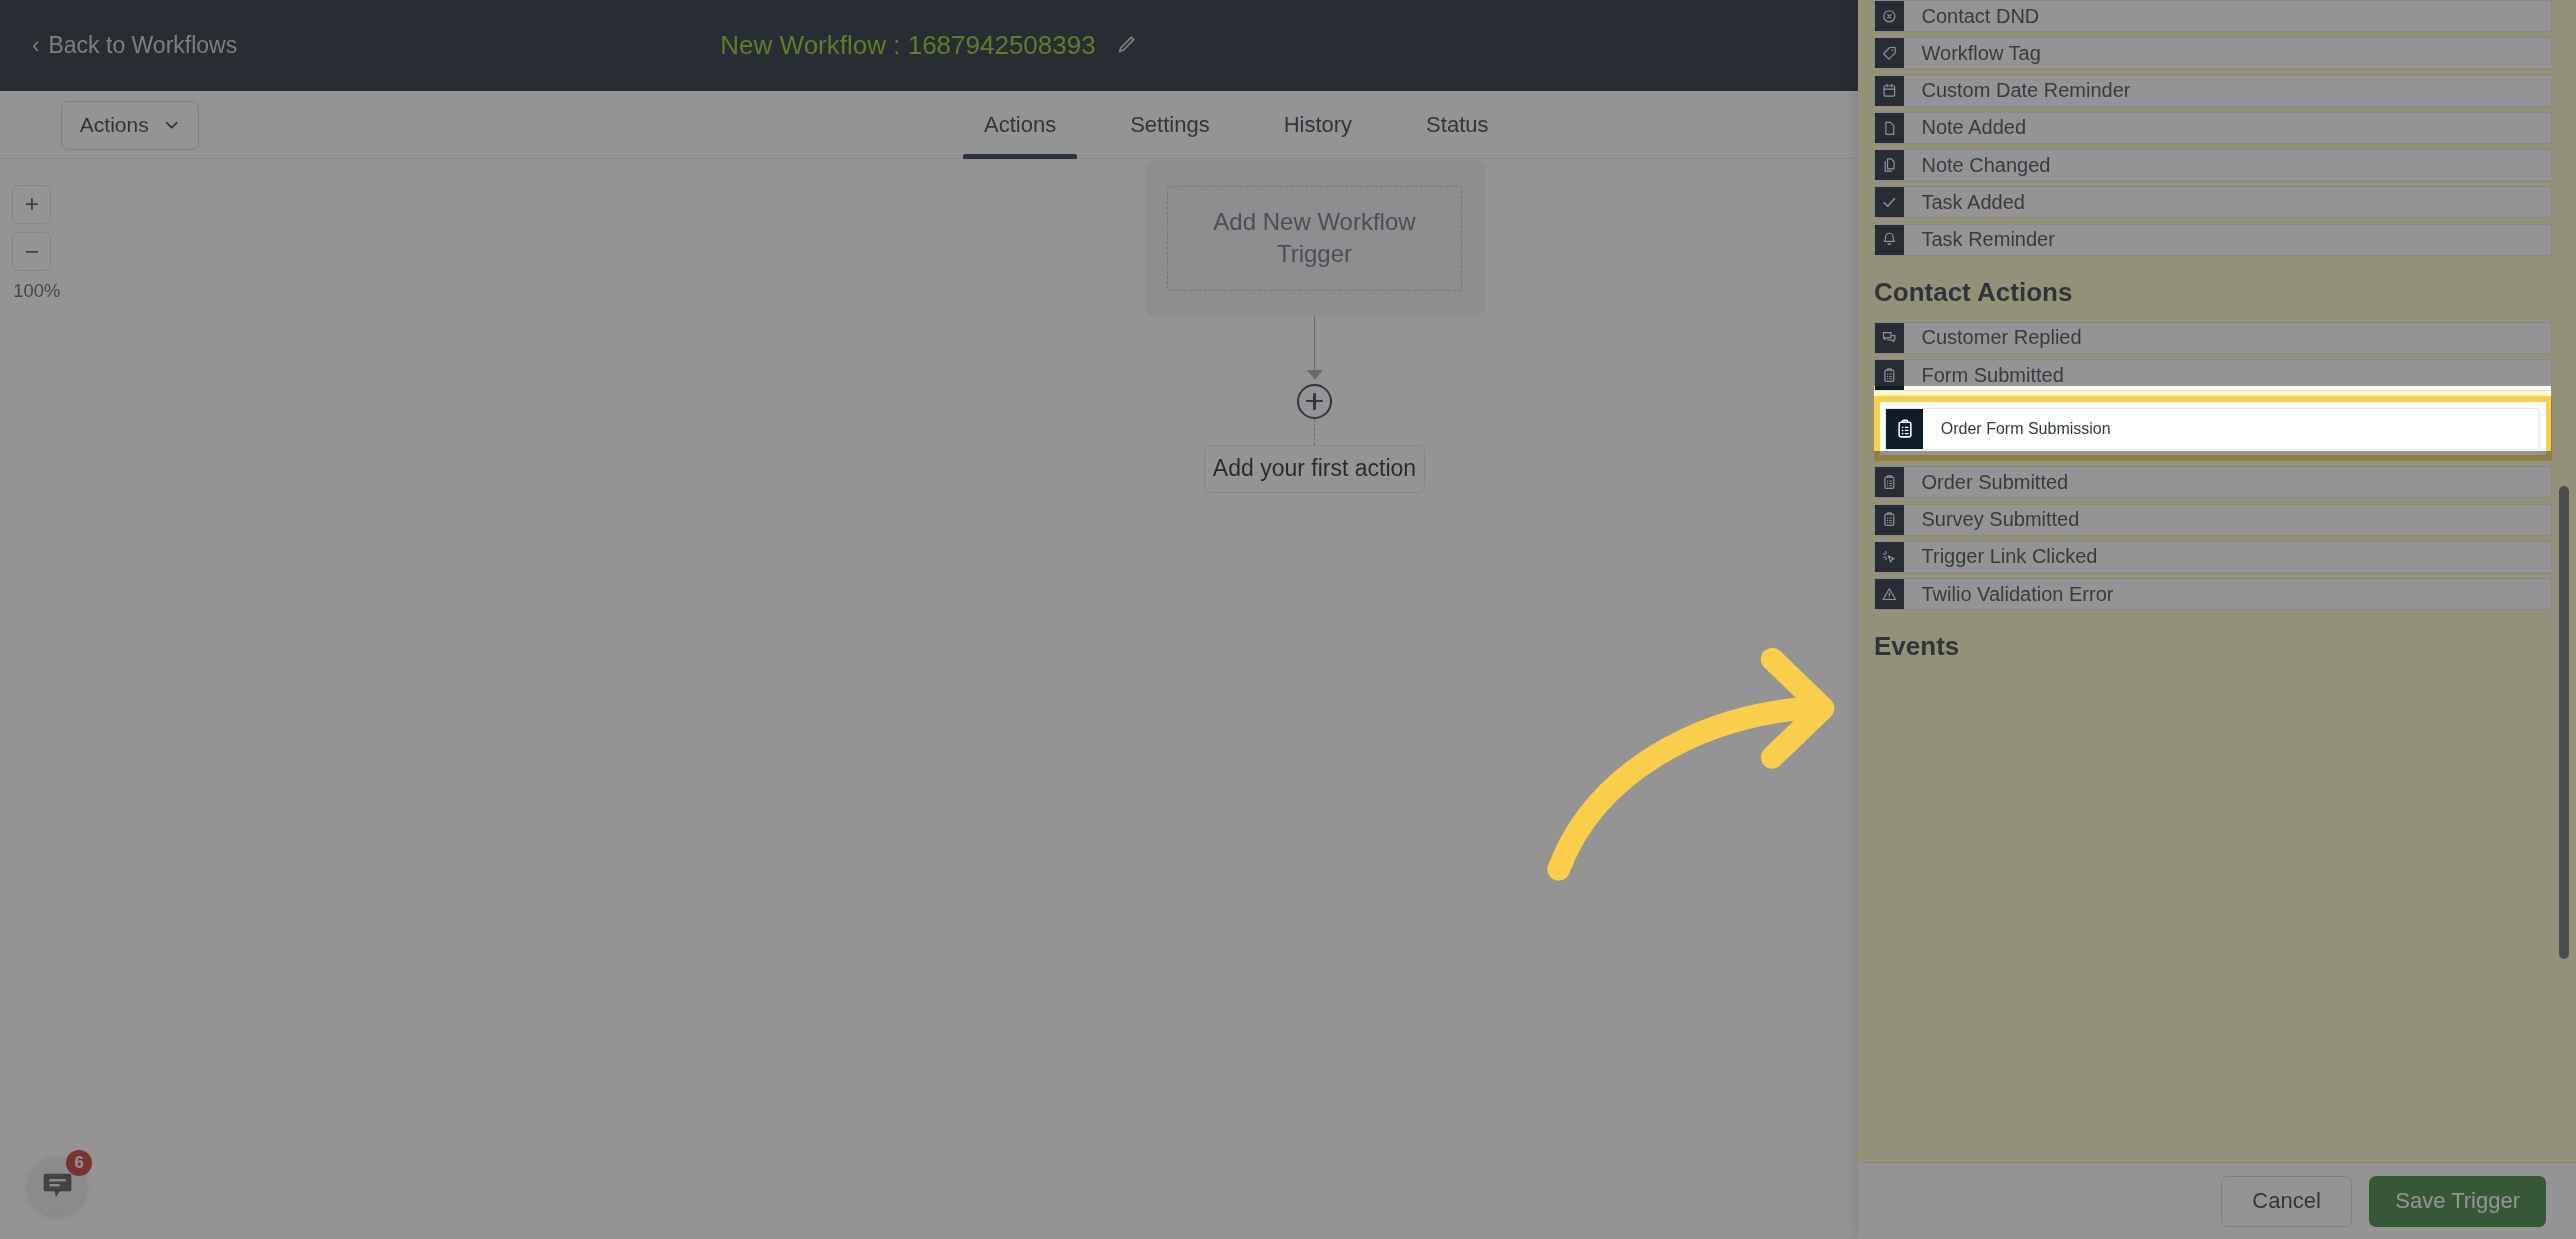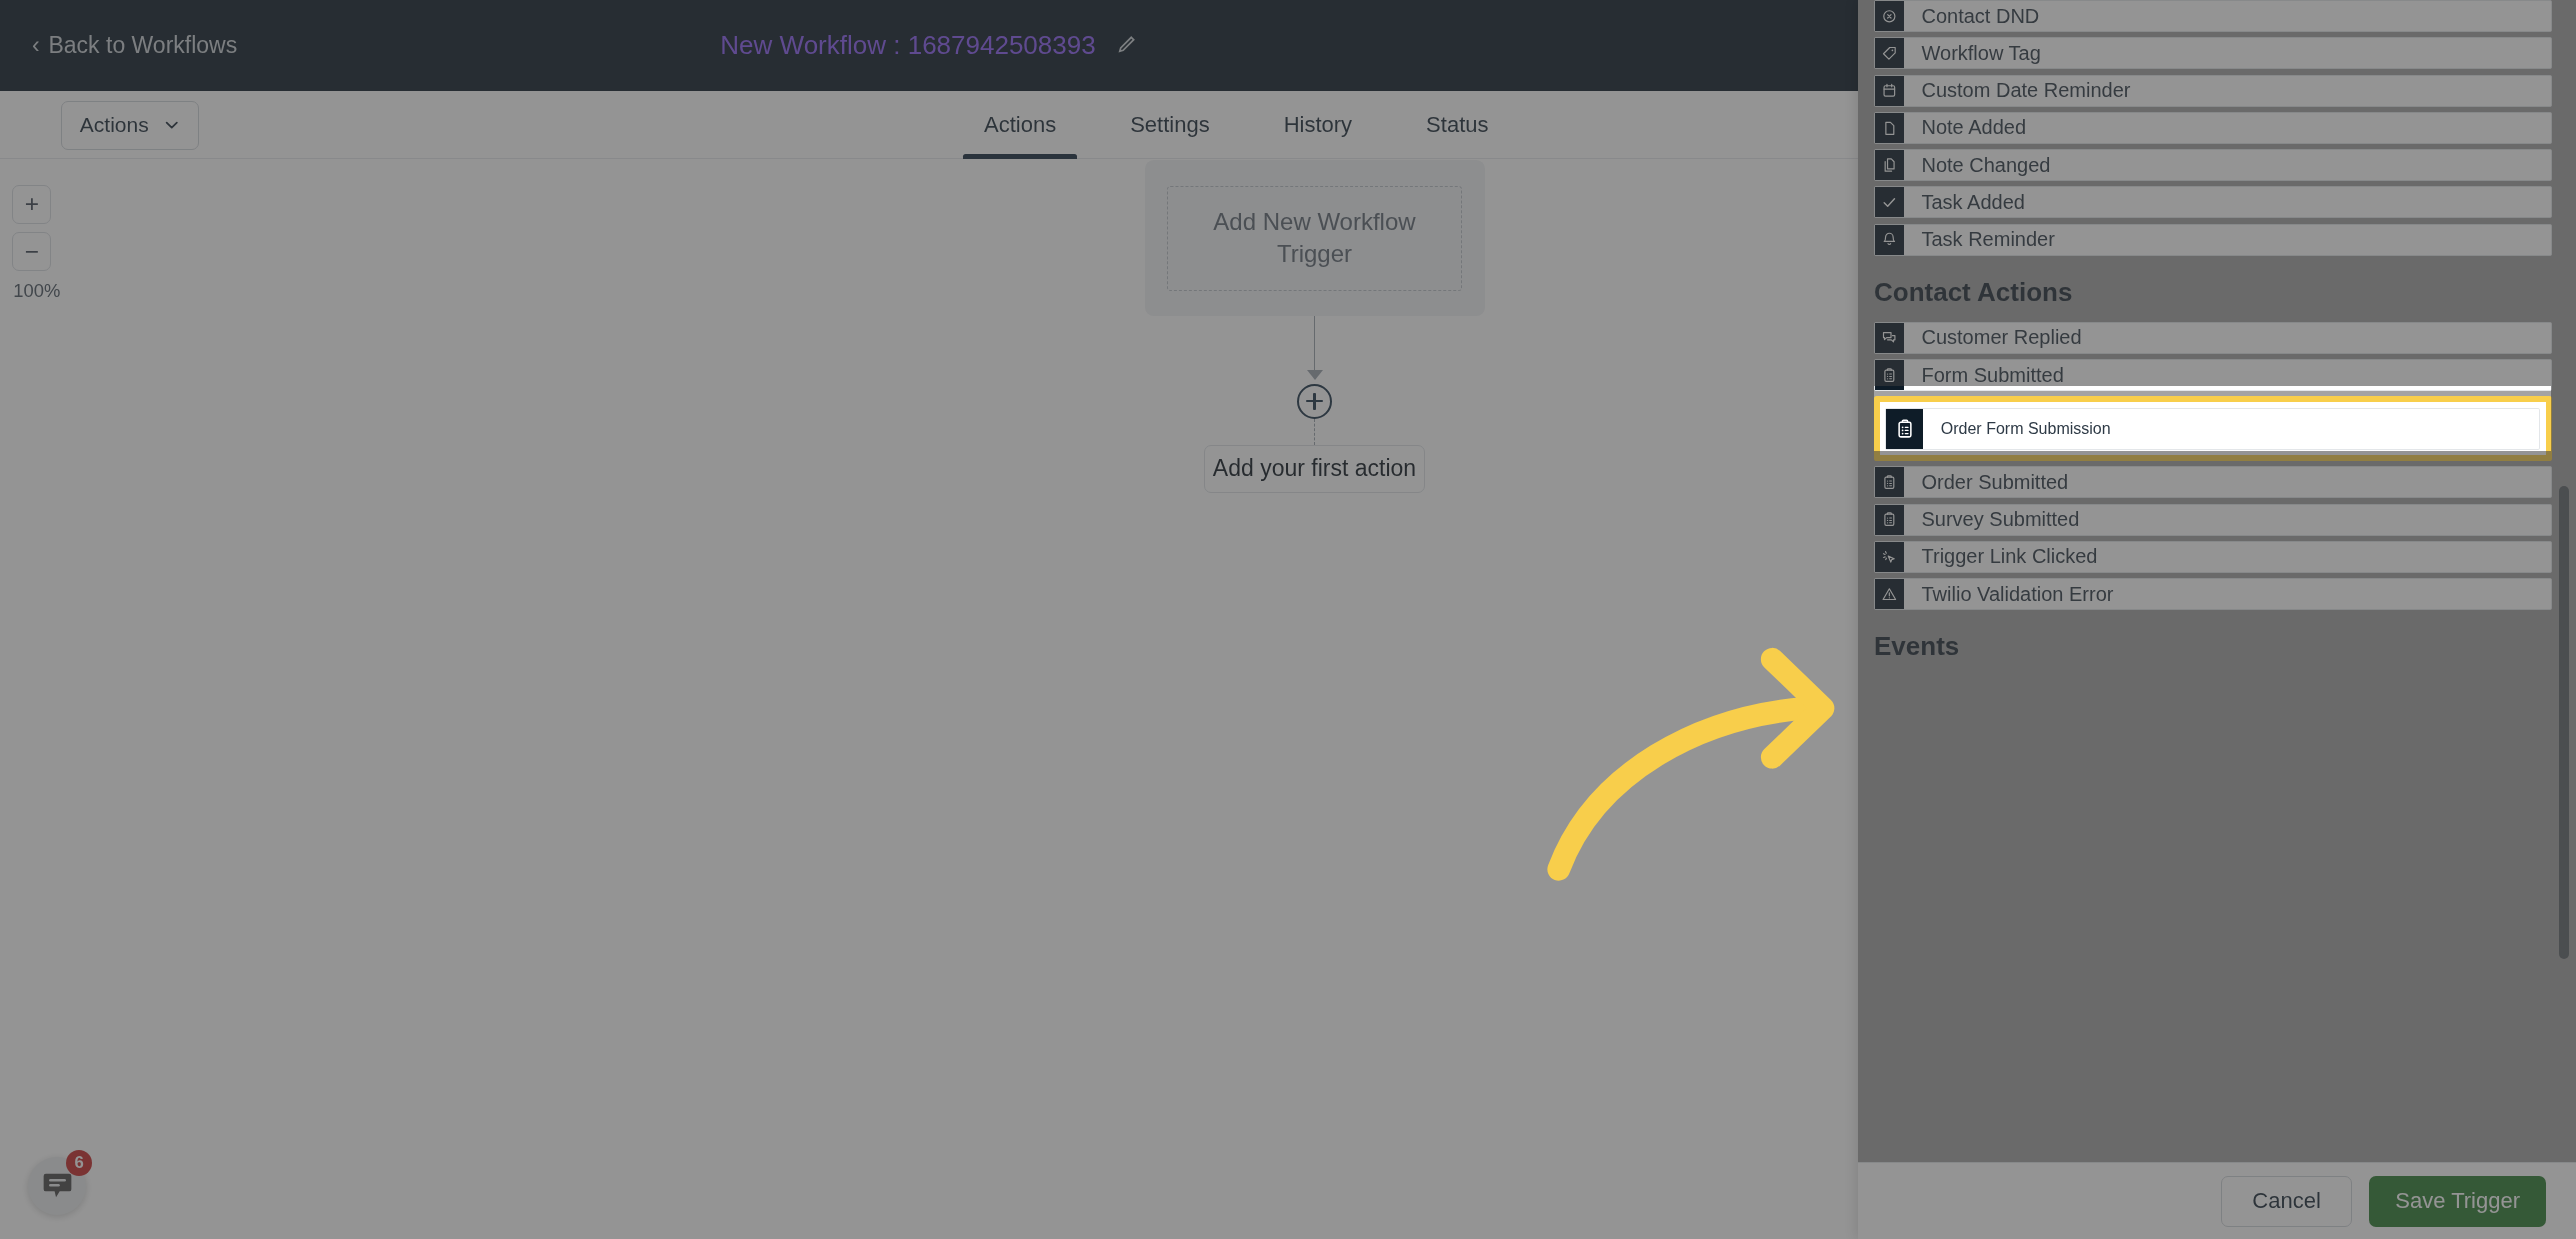--- a/index.html
+++ b/index.html
@@ -22,21 +22,21 @@
   .back-link {
     display: flex; align-items: center; gap: 8.8px;
     margin-left: 32px; color: #C9CFD4; font-size: 23px; cursor: pointer;
   }
   .chev-left { font-size: 23px; line-height: 1; color: #C9CFD4; }
   .wf-title-wrap {
     position: absolute; left: 0; right: 0; top: 0; height: 91px;
     display: flex; align-items: center; justify-content: center; gap: 19px;
     pointer-events: none;
   }
-  .wf-title { color: #8b5cf6; font-size: 26px; pointer-events: auto; }
+  .wf-title { color: #84cc16; font-size: 26px; pointer-events: auto; }
   .pencil-icon { pointer-events: auto; cursor: pointer; display: block; }
 
   .subbar {
     position: absolute; left: 0; top: 91px; width: 1858px; height: 68px;
     background: #ffffff; border-bottom: 1.8px solid #E4E7EA;
   }
   .actions-btn {
     position: absolute; left: 61px; top: 9.6px;
     width: 138px; height: 49px;
     border: 0.9px solid #CFD4D9; border-radius: 7px; background: #fff;
@@ -128,21 +128,21 @@
 
   
   .dim-overlay {
     position: absolute; inset: 0; background: rgba(60,60,60,.55);
     pointer-events: none;
   }
 
   
   .panel {
     position: absolute; right: 0; top: 0; width: 718px; height: 1239px;
-    background: #a3a3a3; display: flex; flex-direction: column;
+    background: #fef9c3; display: flex; flex-direction: column;
     box-shadow: -1.8px 0 12.3px rgba(0,0,0,.12);
   }
   .panel-scroll {
     flex: 1 1 auto; overflow: hidden; position: relative;
     padding: 0 24.5px 0 16px;
   }
   .panel-inner { padding-top: 0; position: relative; }
 
   .trigger-row {
     position: relative; height: 32px; margin: 0 0 5.3px 0;

